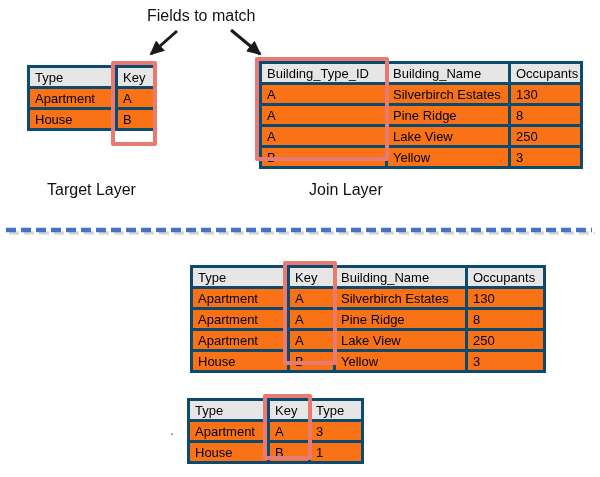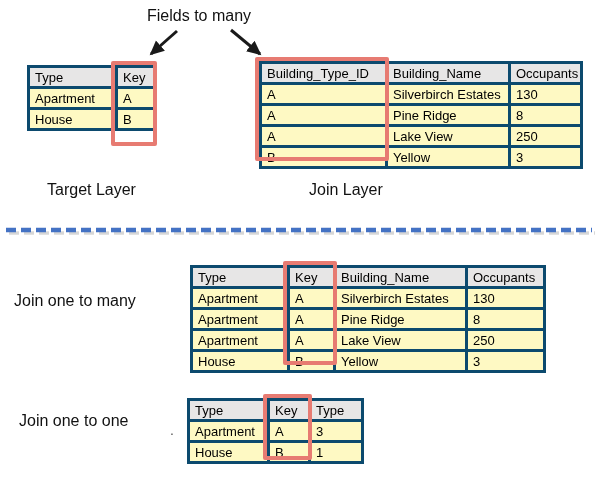--- a/index.html
+++ b/index.html
@@ -12,21 +12,21 @@
   table.data{
     position:absolute;border-collapse:collapse;table-layout:fixed;
     font-size:13px;line-height:1;
   }
   table.data th,table.data td{
     border:3px solid #0c4a6e;height:18px;padding:0 3px 0 5px;
     text-align:left;vertical-align:middle;font-weight:normal;
     overflow:hidden;white-space:nowrap;
   }
   table.data th{background:#e7e6e6;}
-  table.data td{background:#fef9c3;}
+  table.data td{background:#f97316;}
   .hl-box{
     position:absolute;border:4px solid #e77b72;border-radius:2px;
     box-sizing:content-box;pointer-events:none;
   }
   #overlay{position:absolute;left:0;top:0;width:600px;height:477px;pointer-events:none;}
 </style>
 </head>
 <body>
 
 <div id="canvas">
@@ -36,25 +36,23 @@
       <marker id="arrowhead" markerWidth="6" markerHeight="6" refX="4.2" refY="2.25" orient="auto">
         <path d="M0,0 L4.8,2.25 L0,4.5 z" fill="#1a1a1a"></path>
       </marker>
     </defs>
     <line x1="177" y1="31" x2="151" y2="54" stroke-width="3" marker-end="url(#arrowhead)" stroke="#1a1a1a"></line>
     <line x1="231" y1="30" x2="260" y2="54" stroke-width="3" marker-end="url(#arrowhead)" stroke="#1a1a1a"></line>
     <line x1="9" y1="233" x2="595" y2="233" stroke="#c3c3c3" stroke-width="3.5" stroke-dasharray="10 5" opacity="0.65"></line>
     <line x1="6" y1="230" x2="592" y2="230" stroke-width="4.5" stroke-dasharray="10 5" stroke="#4472c4"></line>
   </svg>
 
-  <div class="lbl" style="left:147px;top:7px;">Fields to many</div>
+  <div class="lbl" style="left:147px;top:7px;">Fields to match</div>
   <div class="lbl" style="left:309px;top:181px;">Join Layer</div>
   <div class="lbl" style="left:47px;top:181px;">Target Layer</div>
-  <div class="lbl" style="left:14px;top:292px;">Join one to many</div>
-  <div class="lbl" style="left:19px;top:412px;">Join one to one</div>
   <div class="lbl small-dot" style="left:170px;top:422px;">.</div>
 
   <table class="data" style="left:27px;top:65px;width:126px;">
     <colgroup>
         <col style="width:88px">
         <col style="width:38px">
       </colgroup>
     <thead>
         <tr>
           <th>Type</th>

